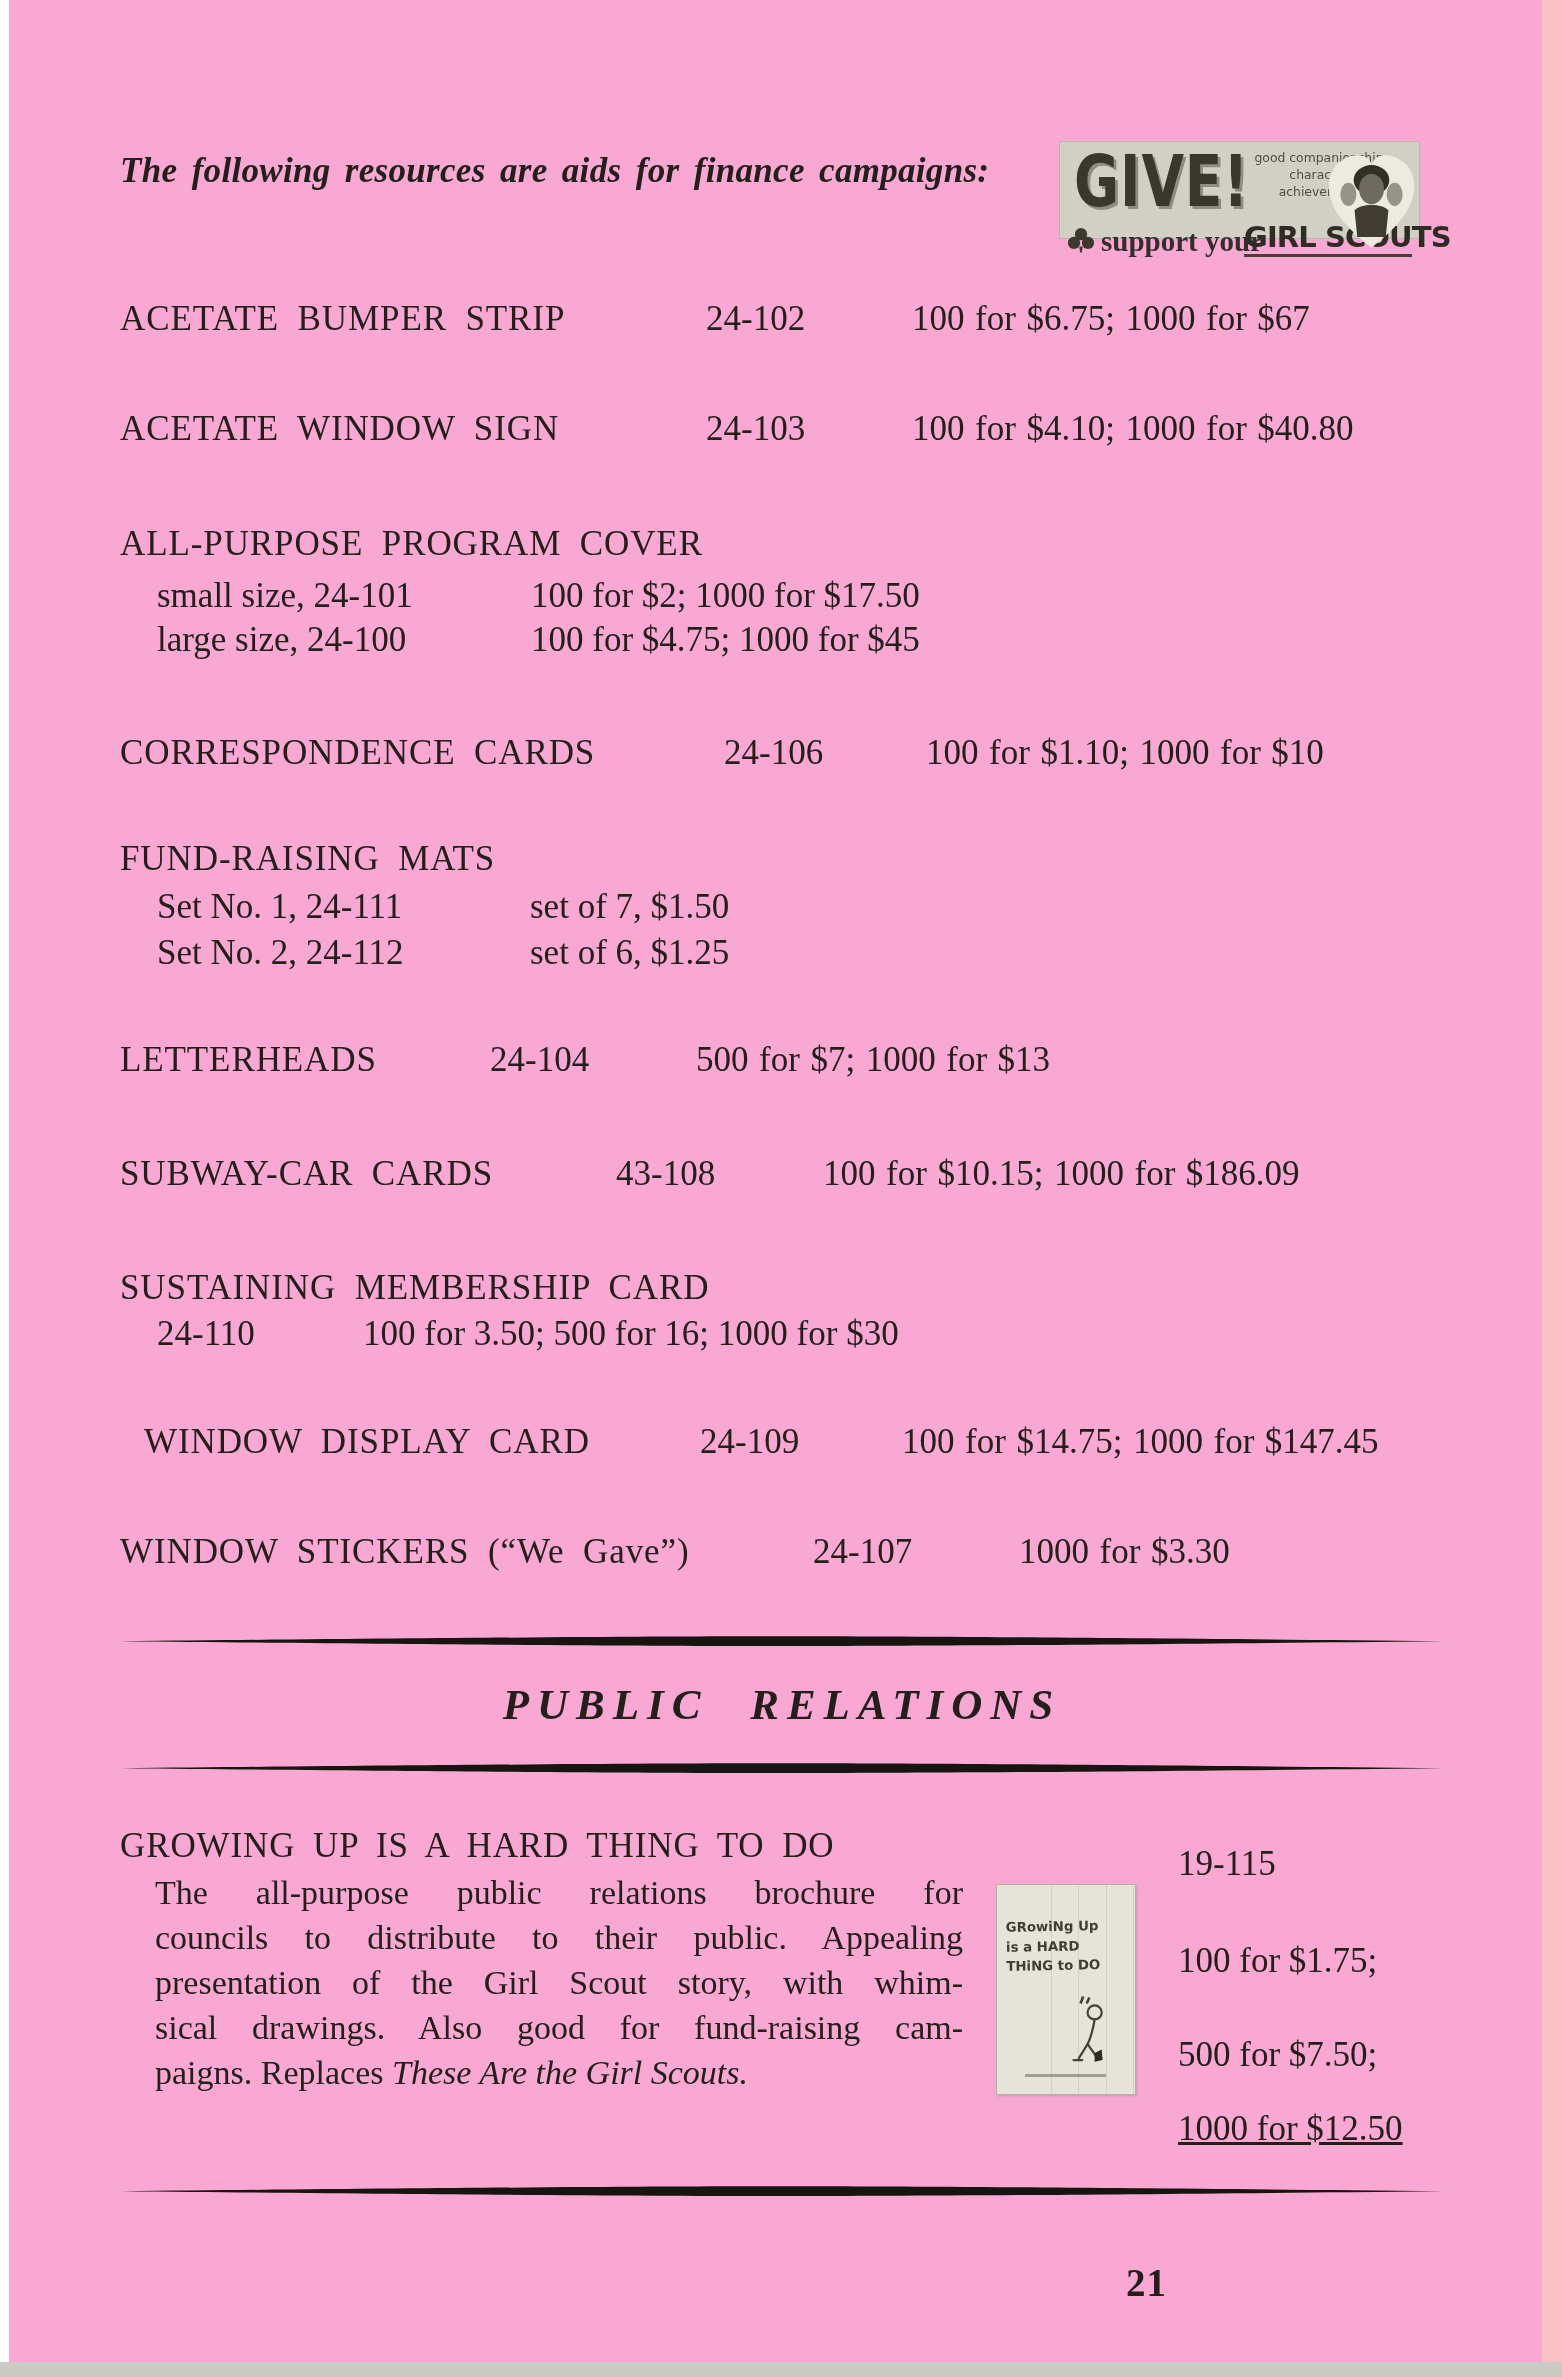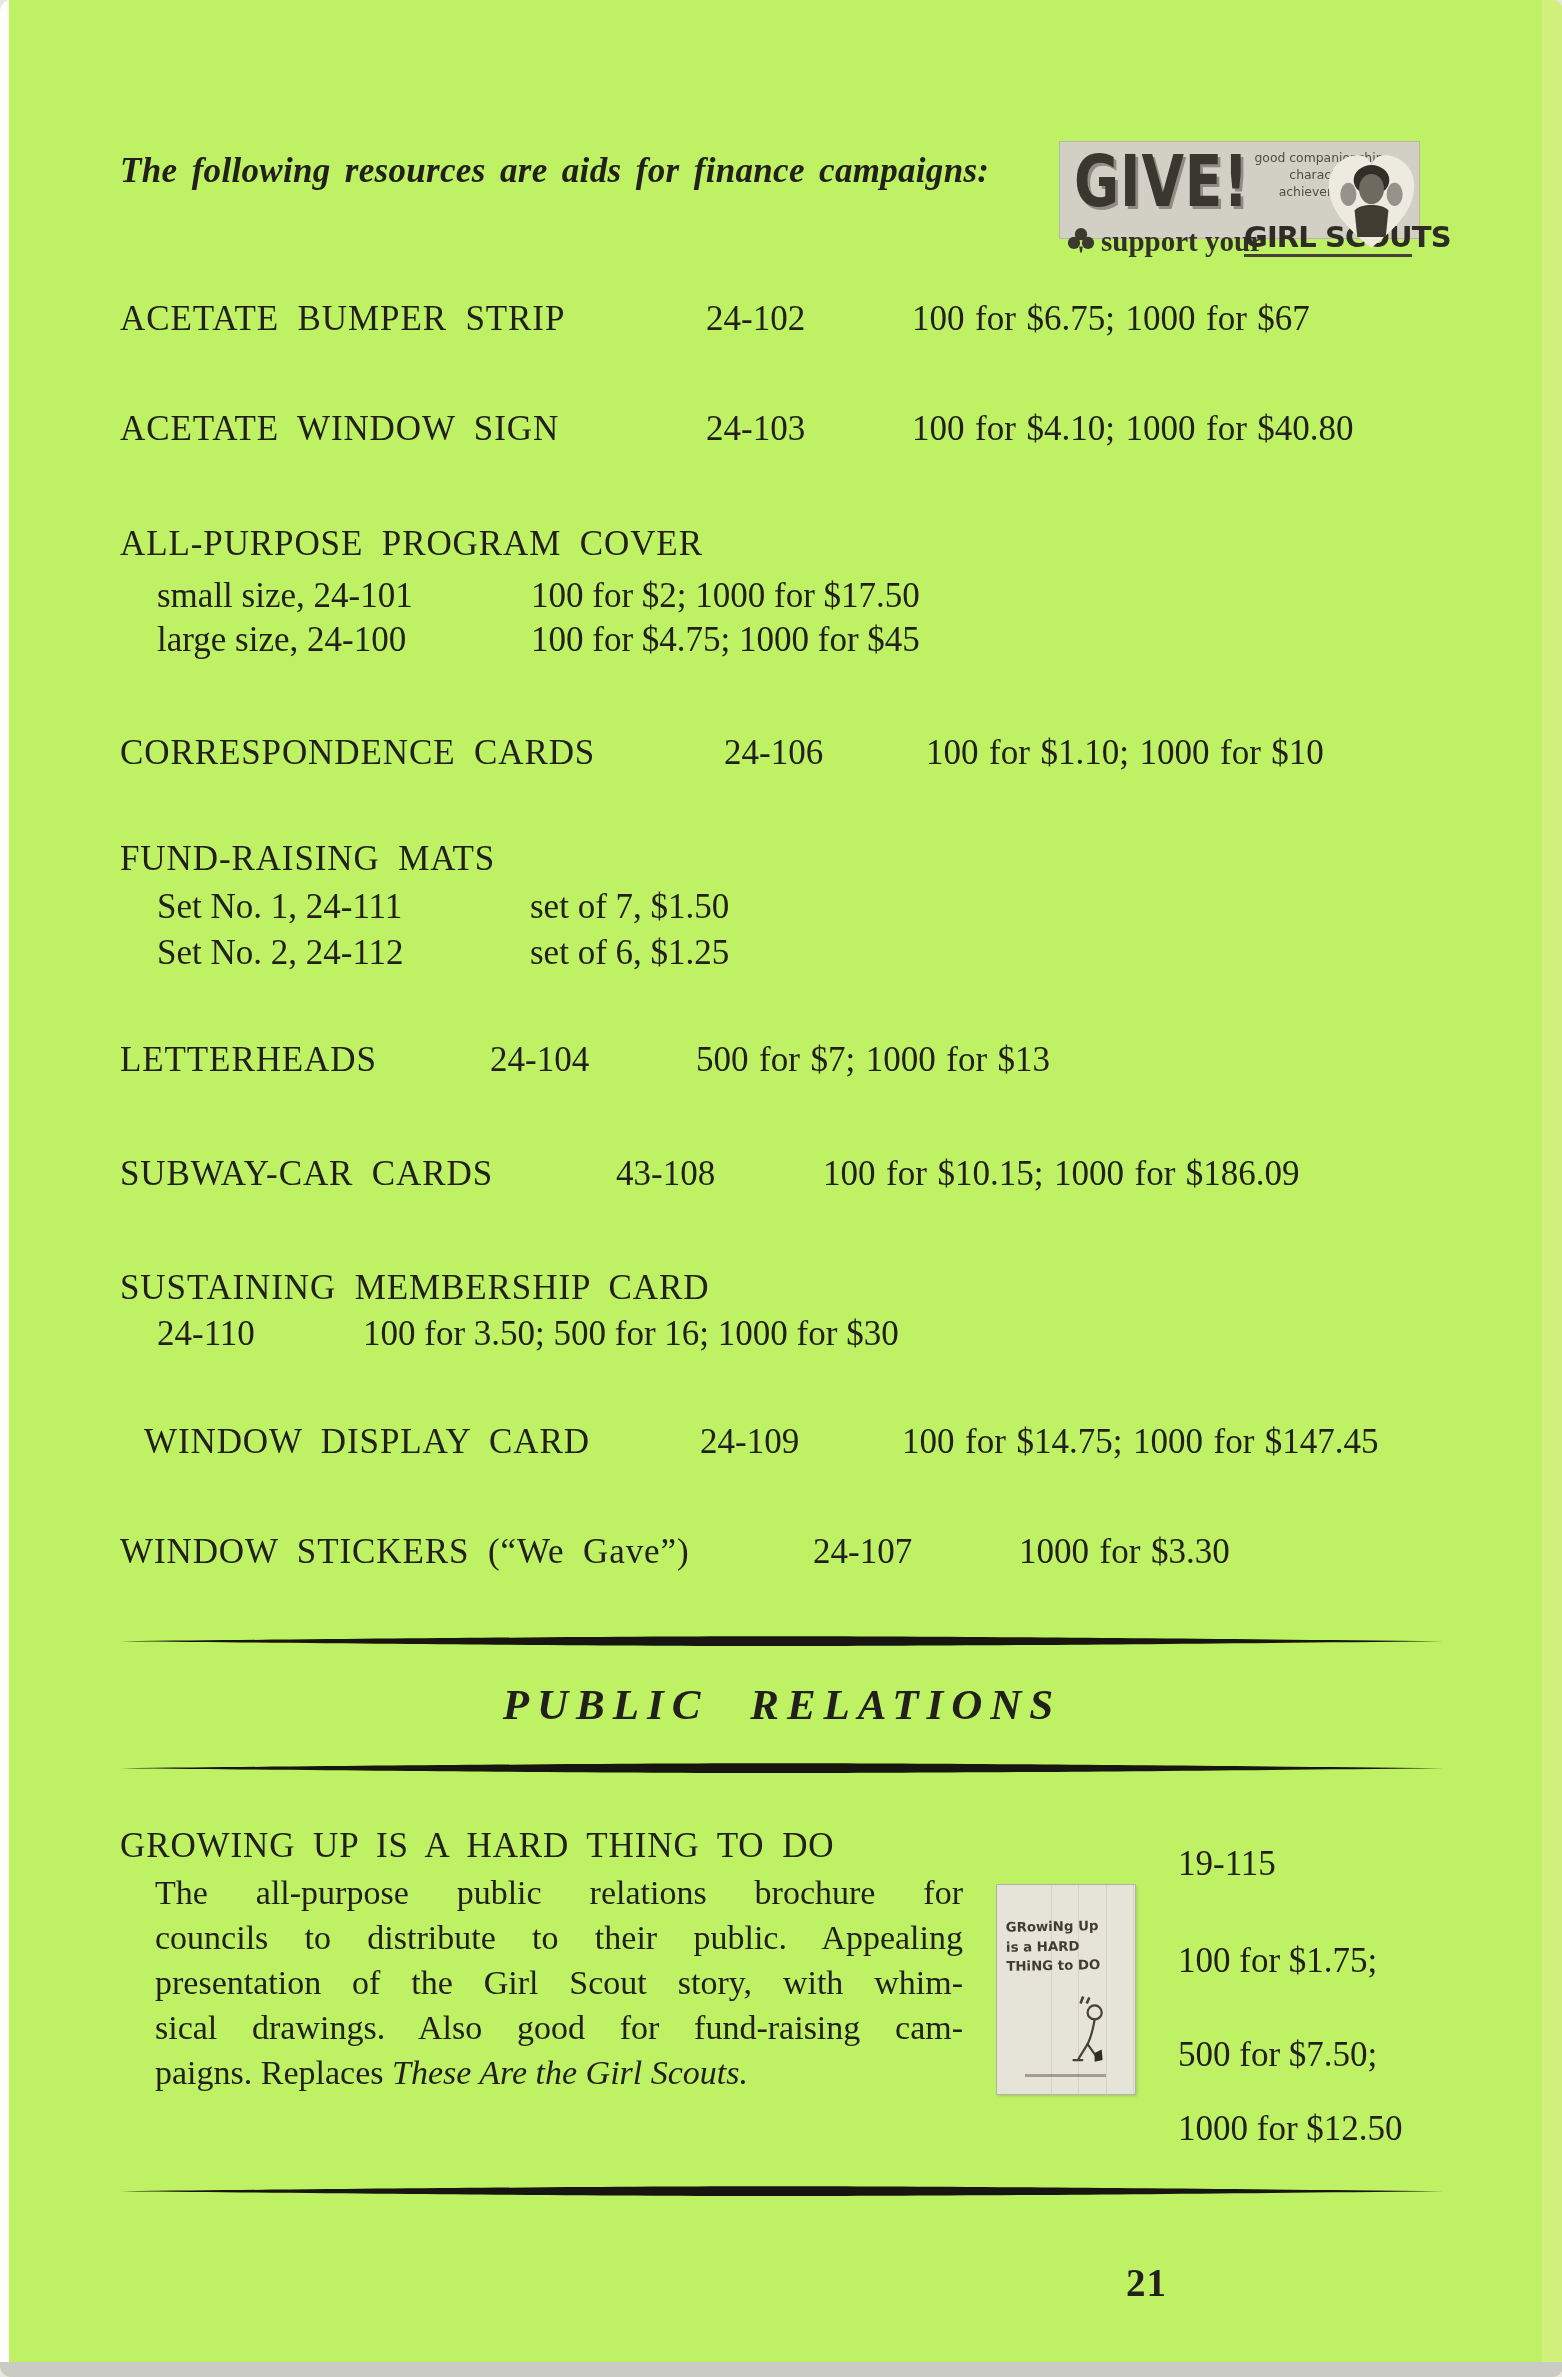--- a/index.html
+++ b/index.html
@@ -1,23 +1,22 @@
 <!DOCTYPE html>
 <html style="font-size:14px"><head>
 <meta charset="utf-8">
 <style>
   html,body{margin:0;padding:0;background:#e8e6df;}
   .page{
     position:relative;
     width:1563px;height:2377px;
-    background:#bef264;
+    background:#f9a8d4;
     overflow:hidden;
     font-family:"Liberation Serif",serif;
     color:#23201c;
-    border-radius:11px;
   }
   .abs{position:absolute;}
   .serif{font-family:"Liberation Serif",serif;color:#23201c;}
   .intro{
     font-style:italic;font-weight:bold;font-size:35px;
     letter-spacing:0.3px;word-spacing:5.3px;white-space:nowrap;
   }
   .etitle{font-size:35px;letter-spacing:0.9px;word-spacing:8.9px;white-space:nowrap;}
   .ecode{font-size:35px;white-space:nowrap;}
   .eprice{font-size:35px;white-space:nowrap;word-spacing:1.8px;}
@@ -204,21 +203,21 @@
         <path d="M38,68 L46,64 L47,76 L38,78 Z" fill="#2e2b23"></path>
         <path d="M22,12 L25,4 M29,12 L32,5" stroke="#464236" stroke-width="3"></path>
       </svg>
     </span>
     <div class="abs thumb-caption"></div>
   </div>
 
   <div class="abs serif gu-price" style="left:1178px;top:1844px;">19-115</div>
   <div class="abs serif gu-price" style="left:1178px;top:1941px;">100 for $1.75;</div>
   <div class="abs serif gu-price" style="left:1178px;top:2035px;">500 for $7.50;</div>
-  <div class="abs serif gu-price" style="left:1178px;top:2109px;">1000 for $12.50</div>
+  <div class="abs serif gu-price" style="left:1178px;top:2109px;text-decoration:underline;">1000 for $12.50</div>
 
   <div class="abs rule" style="top:2185px;">
     <svg width="1324" height="12.4" viewBox="0 0 1495 14">
       <path d="M0,7 C400,3 600,1.5 747,1.5 C900,1.5 1100,3 1495,7 C1100,11 900,12.5 747,12.5 C600,12.5 400,11 0,7 Z" fill="#17150f"></path>
     </svg>
   </div>
 
   <div class="abs serif pageno" style="left:1126px;top:2260px;">21</div>
 
   <div class="abs edge-bottom"></div>

